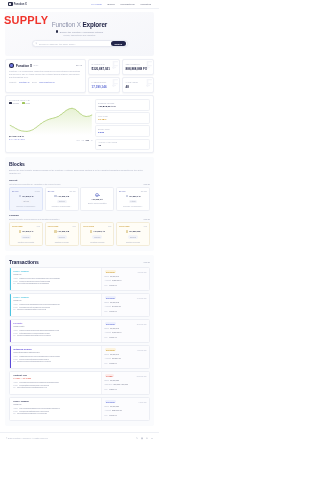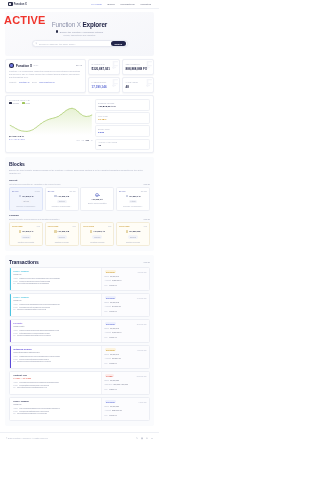--- a/index.html
+++ b/index.html
@@ -226,21 +226,21 @@
       <span class="brand-text">Function X</span>
     </div>
     <div class="nav-links">
       <span class="nav-link accent">FX Home</span>
       <span class="nav-link">Blocks</span>
       <span class="nav-link">Transactions</span>
       <span class="nav-link">Validators</span>
     </div>
   </div>
 
-  <div class="sample">ACTIVE</div>
+  <div class="sample">SUPPLY</div>
 
   <div class="hero">
     <div class="hero-title">
       <span class="t1">Function X </span><span class="t2">Explorer</span>
     </div>
     <div class="hero-sub">
       <span class="hero-dot"></span>
       <span>Explore the Function X blockchain network</span>
     </div>
     <div class="hero-sub-2">blocks, transactions and validators</div>

